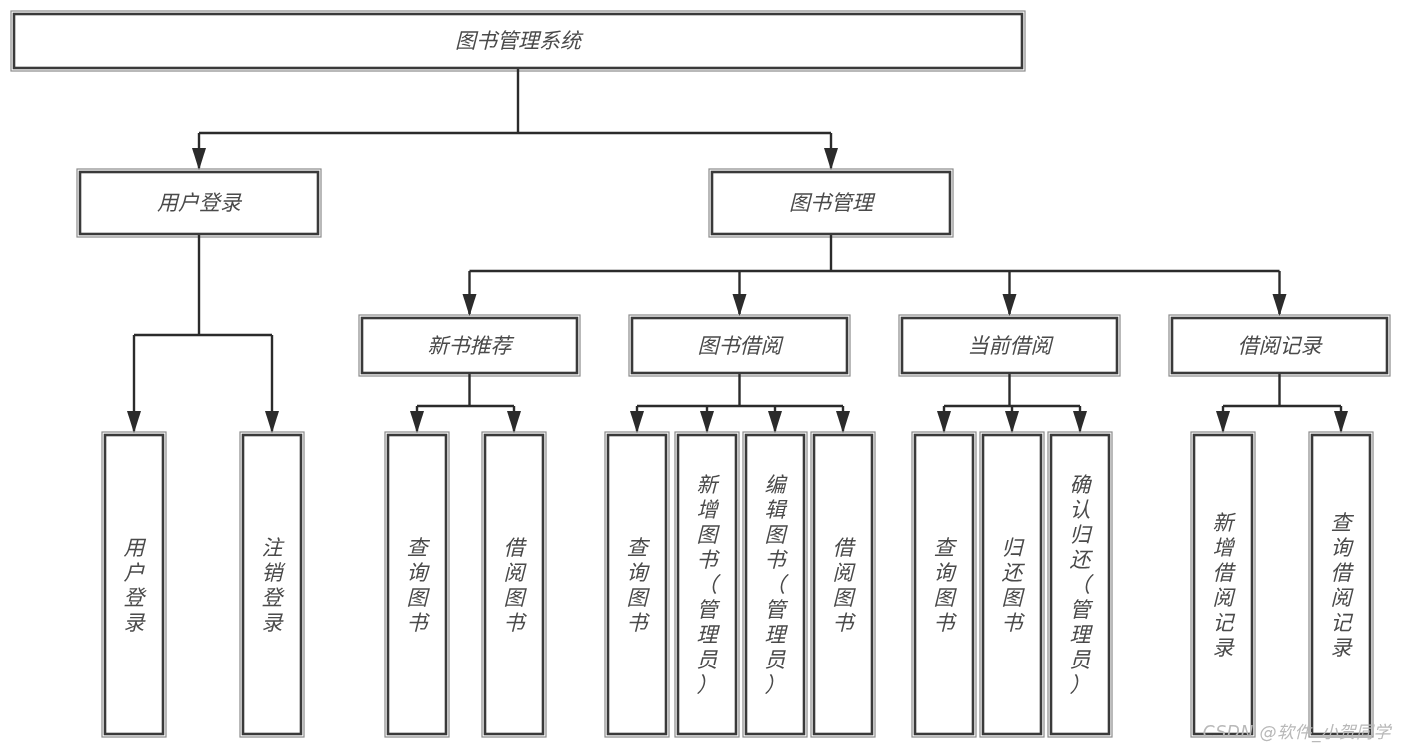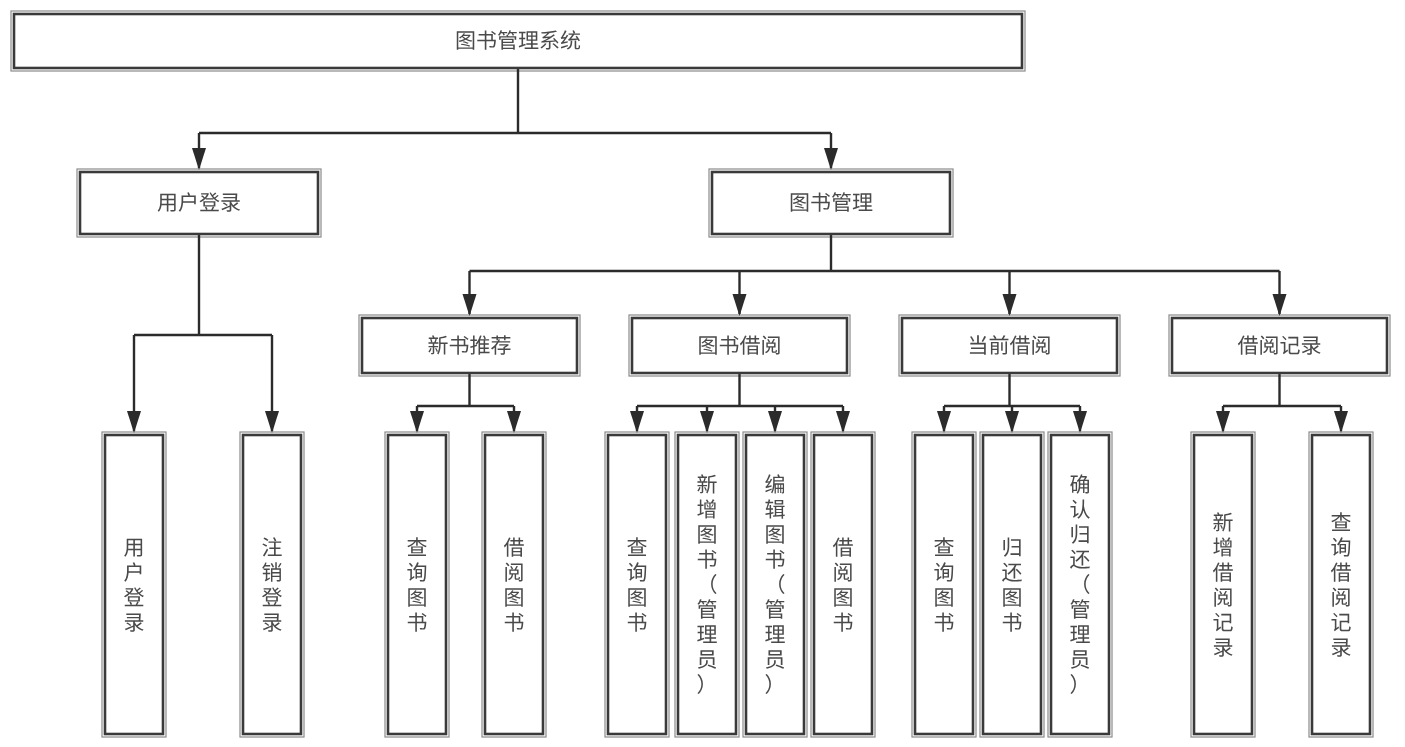--- a/index.html
+++ b/index.html
@@ -12,20 +12,21 @@
     width: 1405px;
     height: 747px;
     font-family: "DejaVu Sans", "Liberation Sans", sans-serif;
     overflow: hidden;
     position: relative;
   }
   #diagram-root {
     position: relative;
     width: 1405px;
     height: 747px;
+    font-style: italic;
   }
   svg#flow-svg {
     position: absolute;
     left: 0;
     top: 0;
     width: 1405px;
     height: 747px;
     display: block;
   }
   .node-box {
@@ -229,13 +230,14 @@
           <rect x="80" y="172" width="238" height="62" class="node-box"></rect>
           <text x="199" y="204" class="node-label-h">用户登录</text>
         </g>
         <g>
           <rect x="709" y="169" width="244" height="68" class="node-box-outer"></rect>
           <rect x="712" y="172" width="238" height="62" class="node-box"></rect>
           <text x="831" y="204" class="node-label-h">图书管理</text>
         </g>
       </g>
   </svg>
+  <div class="watermark-text">CSDN @软件_小贺同学</div>
 </div>
 
 </body></html>

